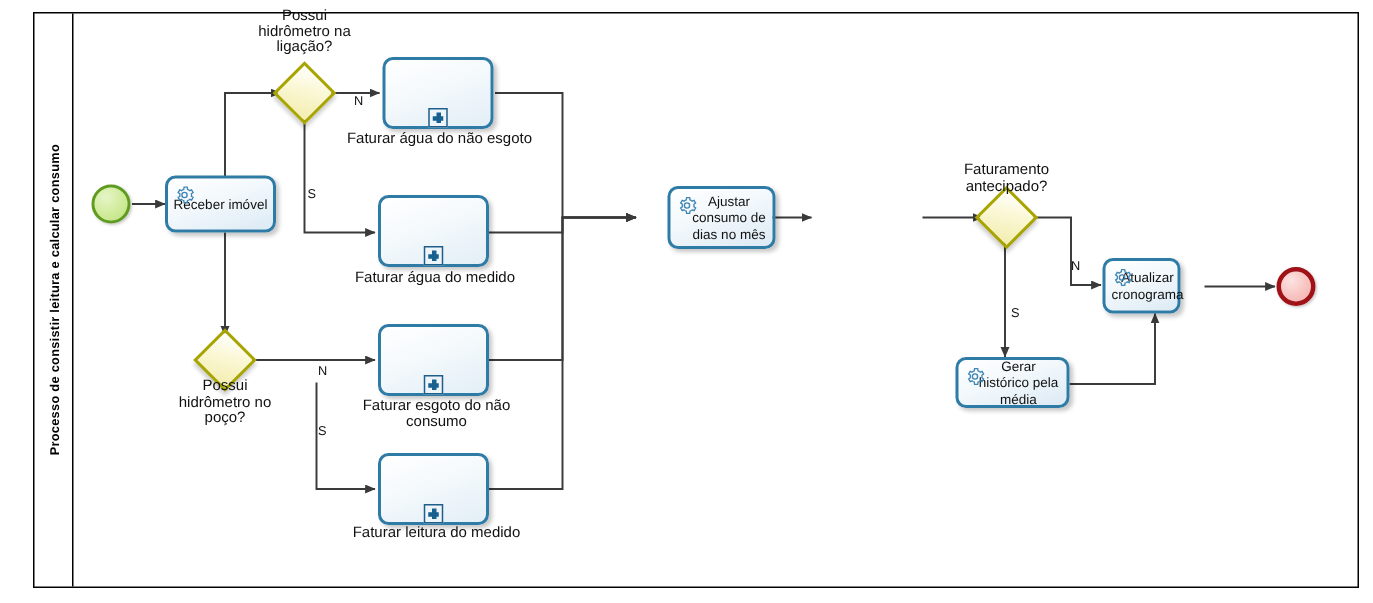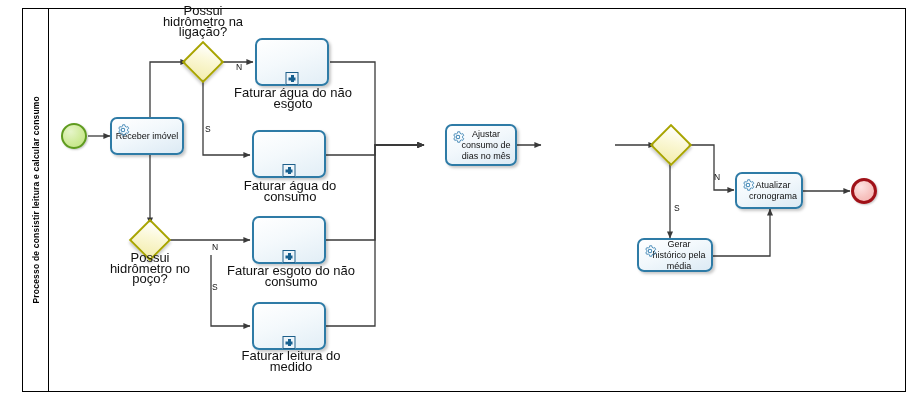--- a/index.html
+++ b/index.html
@@ -159,21 +159,21 @@
     transform: rotate(45deg);
     box-sizing: border-box;
     border: 2px solid #a8a400;
     background: linear-gradient(150deg, #ffffff 0%, #fbf8d8 40%, #f3edae 100%);
     box-shadow: 2px 2px 3px rgba(0,0,0,0.2);
   }
 
   
   .caption {
     position: absolute;
-    font-size: 13px;
+    font-size: 10px;
     line-height: 10.5px;
     color: #111111;
     text-align: center;
     font-family: "Liberation Sans", sans-serif;
     white-space: pre-line;
   }
   .flowlabel {
     position: absolute;
     font-size: 8.5px;
     color: #111111;
@@ -255,21 +255,21 @@
 poço?</div>
 
   <div class="subprocess" style="left:255px; top:38px; width:74px; height:48px;">
     <span class="plus-marker"></span>
   </div>
   <div class="caption" style="left:228px; top:88px; width:130px;">Faturar água do não esgoto</div>
 
   <div class="subprocess" style="left:252px; top:130px; width:74px; height:48px;">
     <span class="plus-marker"></span>
   </div>
-  <div class="caption" style="left:225px; top:181px; width:130px;">Faturar água do consumo</div>
+  <div class="caption" style="left:225px; top:181px; width:130px;">Faturar água do medido</div>
 
   <div class="subprocess" style="left:252px; top:216px; width:74px; height:48px;">
     <span class="plus-marker"></span>
   </div>
   <div class="caption" style="left:224px; top:266px; width:134px;">Faturar esgoto do não consumo</div>
 
   <div class="subprocess" style="left:252px; top:302px; width:74px; height:48px;">
     <span class="plus-marker"></span>
   </div>
   <div class="caption" style="left:224px; top:351px; width:134px;">Faturar leitura do medido</div>
@@ -279,32 +279,34 @@
       <svg viewBox="0 0 24 24" width="14" height="14">
         <path d="M12 8.2a3.8 3.8 0 1 0 0 7.6 3.8 3.8 0 0 0 0-7.6zm0 6a2.2 2.2 0 1 1 0-4.4 2.2 2.2 0 0 1 0 4.4z" fill="#3f86b5"></path>
         <path d="M20 12c0-.5-.05-1-.15-1.5l2-1.3-1.8-3.1-2.2.9c-.7-.6-1.5-1.1-2.4-1.4L15.1 3h-3.6l-.35 2.6c-.9.3-1.7.8-2.4 1.4l-2.2-.9-1.8 3.1 2 1.3c-.1.5-.15 1-.15 1.5s.05 1 .15 1.5l-2 1.3 1.8 3.1 2.2-.9c.7.6 1.5 1.1 2.4 1.4L11.5 21h3.6l.35-2.6c.9-.3 1.7-.8 2.4-1.4l2.2.9 1.8-3.1-2-1.3c.1-.5.15-1 .15-1.5z" fill="none" stroke="#3f86b5" stroke-width="1.5"></path>
       </svg>
     </span>
     <span class="task-label" style="padding-left:10px;">Ajustar consumo de dias no mês</span>
   </div>
 
 
   <div class="gateway" style="left:656px; top:130px;"></div>
+  <div class="caption" style="left:621px; top:109px; width:100px;">Faturamento
+antecipado?</div>
 
   <div class="task" style="left:637px; top:238px; width:76px; height:34px;">
     <span class="gear-icon">
       <svg viewBox="0 0 24 24" width="14" height="14">
         <path d="M12 8.2a3.8 3.8 0 1 0 0 7.6 3.8 3.8 0 0 0 0-7.6zm0 6a2.2 2.2 0 1 1 0-4.4 2.2 2.2 0 0 1 0 4.4z" fill="#3f86b5"></path>
         <path d="M20 12c0-.5-.05-1-.15-1.5l2-1.3-1.8-3.1-2.2.9c-.7-.6-1.5-1.1-2.4-1.4L15.1 3h-3.6l-.35 2.6c-.9.3-1.7.8-2.4 1.4l-2.2-.9-1.8 3.1 2 1.3c-.1.5-.15 1-.15 1.5s.05 1 .15 1.5l-2 1.3 1.8 3.1 2.2-.9c.7.6 1.5 1.1 2.4 1.4L11.5 21h3.6l.35-2.6c.9-.3 1.7-.8 2.4-1.4l2.2.9 1.8-3.1-2-1.3c.1-.5.15-1 .15-1.5z" fill="none" stroke="#3f86b5" stroke-width="1.5"></path>
       </svg>
     </span>
     <span class="task-label" style="padding-left:8px;">Gerar histórico pela média</span>
   </div>
 
-  <div class="task" style="left:735px; top:172px; width:68px; height:37px;">
+  <div class="task" style="left:735px; top:172px; width:52px; height:37px;">
     <span class="gear-icon">
       <svg viewBox="0 0 24 24" width="14" height="14">
         <path d="M12 8.2a3.8 3.8 0 1 0 0 7.6 3.8 3.8 0 0 0 0-7.6zm0 6a2.2 2.2 0 1 1 0-4.4 2.2 2.2 0 0 1 0 4.4z" fill="#3f86b5"></path>
         <path d="M20 12c0-.5-.05-1-.15-1.5l2-1.3-1.8-3.1-2.2.9c-.7-.6-1.5-1.1-2.4-1.4L15.1 3h-3.6l-.35 2.6c-.9.3-1.7.8-2.4 1.4l-2.2-.9-1.8 3.1 2 1.3c-.1.5-.15 1-.15 1.5s.05 1 .15 1.5l-2 1.3 1.8 3.1 2.2-.9c.7.6 1.5 1.1 2.4 1.4L11.5 21h3.6l.35-2.6c.9-.3 1.7-.8 2.4-1.4l2.2.9 1.8-3.1-2-1.3c.1-.5.15-1 .15-1.5z" fill="none" stroke="#3f86b5" stroke-width="1.5"></path>
       </svg>
     </span>
     <span class="task-label" style="padding-left:8px;">Atualizar cronograma</span>
   </div>
 
   <div class="event end" style="left:851px; top:178px;"></div>

